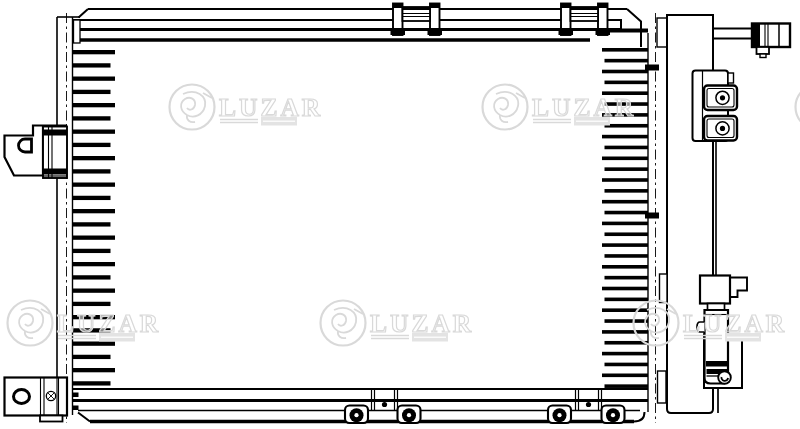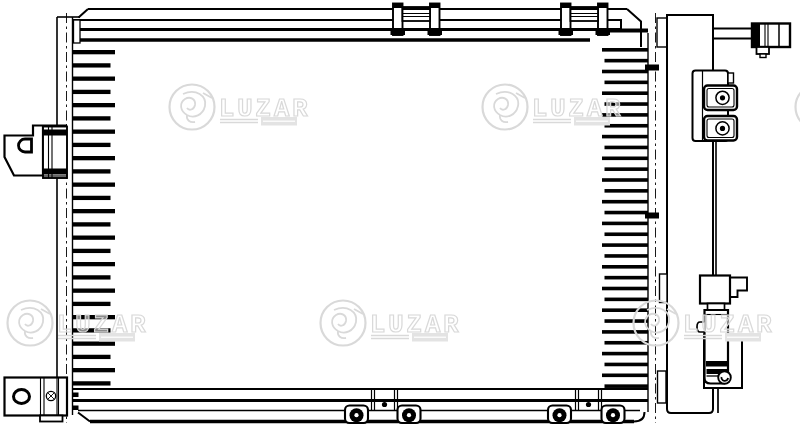--- a/index.html
+++ b/index.html
@@ -1,17 +1,17 @@
 <!DOCTYPE html>
 <html style="--line: #000000; --wmStroke: #d9d9d9; --wmFill: rgba(255,255,255,0.55);"><head>
 <meta charset="utf-8">
 <style>
   html,body{margin:0;padding:0;background:#fff;}
   #stage{position:relative;width:800px;height:429px;background:#fff;overflow:hidden;
-         font-family:Liberation Mono, monospace;}
+         font-family:Liberation Serif, serif;}
   svg{position:absolute;left:0;top:0;}
   .ln{stroke:var(--line,#000);fill:none;stroke-linecap:butt;}
   .fw{stroke:var(--line,#000);fill:#ffffff;}
   .fb{fill:var(--line,#000);stroke:none;}
   .cl{stroke:var(--line,#000);fill:none;stroke-width:0.9;stroke-dasharray:10 3.5 2.5 3.5;}
   .wm-text{font-weight:bold;font-size:25.5px;letter-spacing:3px;
            fill:var(--wmFill,rgba(255,255,255,.55));stroke:var(--wmStroke,#d8d8d8);stroke-width:1.2px;}
   .wm-ln{stroke:var(--wmStroke,#d8d8d8);fill:none;}
 </style>
 </head>

